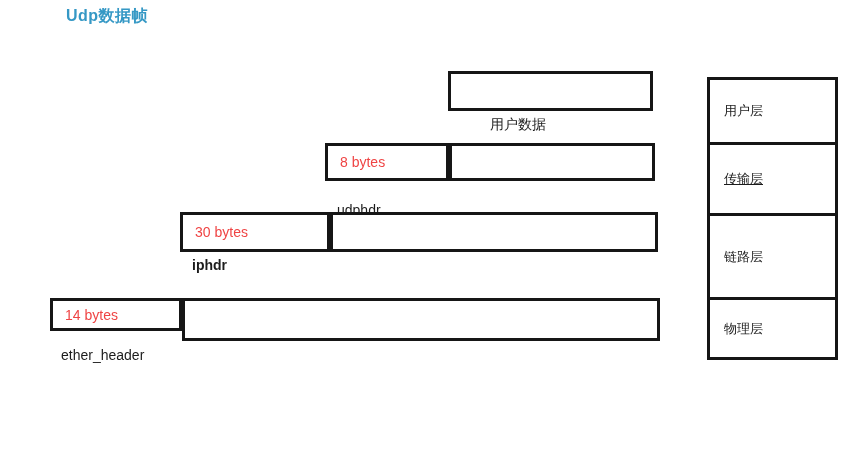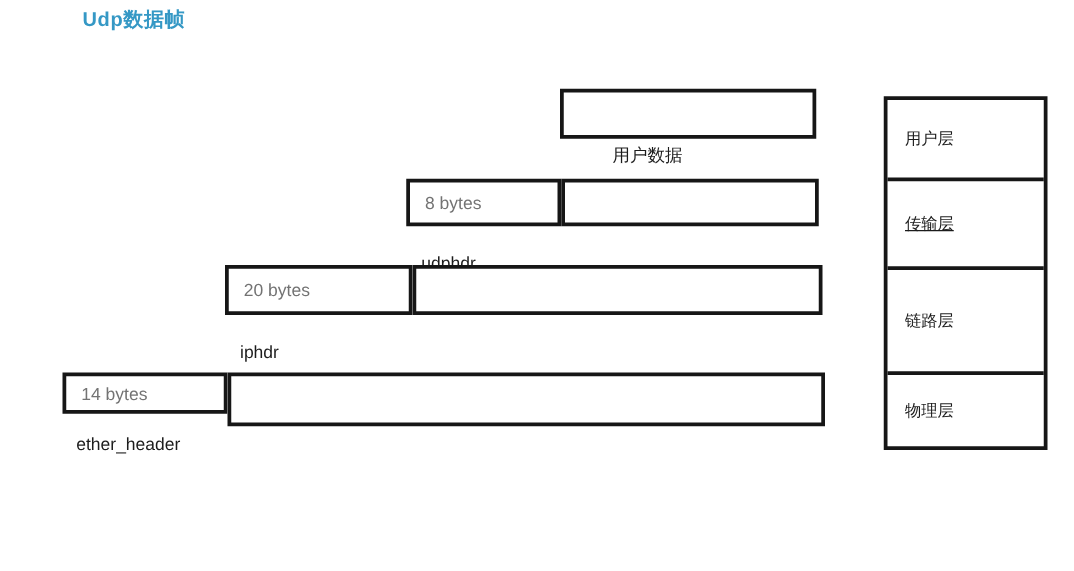--- a/index.html
+++ b/index.html
@@ -24,21 +24,21 @@
     position: absolute;
     box-sizing: border-box;
     border: 3px solid #161616;
     background: #ffffff;
   }
   .hdr-box {
     display: flex;
     align-items: center;
     padding-left: 12px;
     font-size: 14px;
-    color: #737373;
+    color: #ef4444;
   }
   .row-label {
     position: absolute;
     font-size: 14px;
     color: #1c1c1c;
     white-space: nowrap;
   }
   .stack {
     position: absolute;
     left: 707px;
@@ -73,24 +73,24 @@
   <div class="box" style="left:448px; top:71px; width:205px; height:40px;"></div>
   <div class="row-label" style="left:490px; top:116px;">用户数据</div>
 
   <div class="box hdr-box" style="left:325px; top:143px; width:124px; height:38px;">
     <span>8 bytes</span>
   </div>
   <div class="box" style="left:449px; top:143px; width:206px; height:38px;"></div>
   <div class="row-label" style="left:337px; top:202px;">udphdr</div>
 
   <div class="box hdr-box" style="left:180px; top:212px; width:150px; height:40px;">
-    <span>20 bytes</span>
+    <span>30 bytes</span>
   </div>
   <div class="box" style="left:330px; top:212px; width:328px; height:40px;"></div>
-  <div class="row-label" style="left:192px; top:273px;">iphdr</div>
+  <div class="row-label" style="left:192px; top:257px;font-weight:bold;">iphdr</div>
 
   <div class="box hdr-box" style="left:50px; top:298px; width:132px; height:33px;">
     <span>14 bytes</span>
   </div>
   <div class="box" style="left:182px; top:298px; width:478px; height:43px;"></div>
   <div class="row-label" style="left:61px; top:347px;">ether_header</div>
 
   <div class="stack">
     <div class="stack-cell" style="height:65px;">
       <span>用户层</span>

